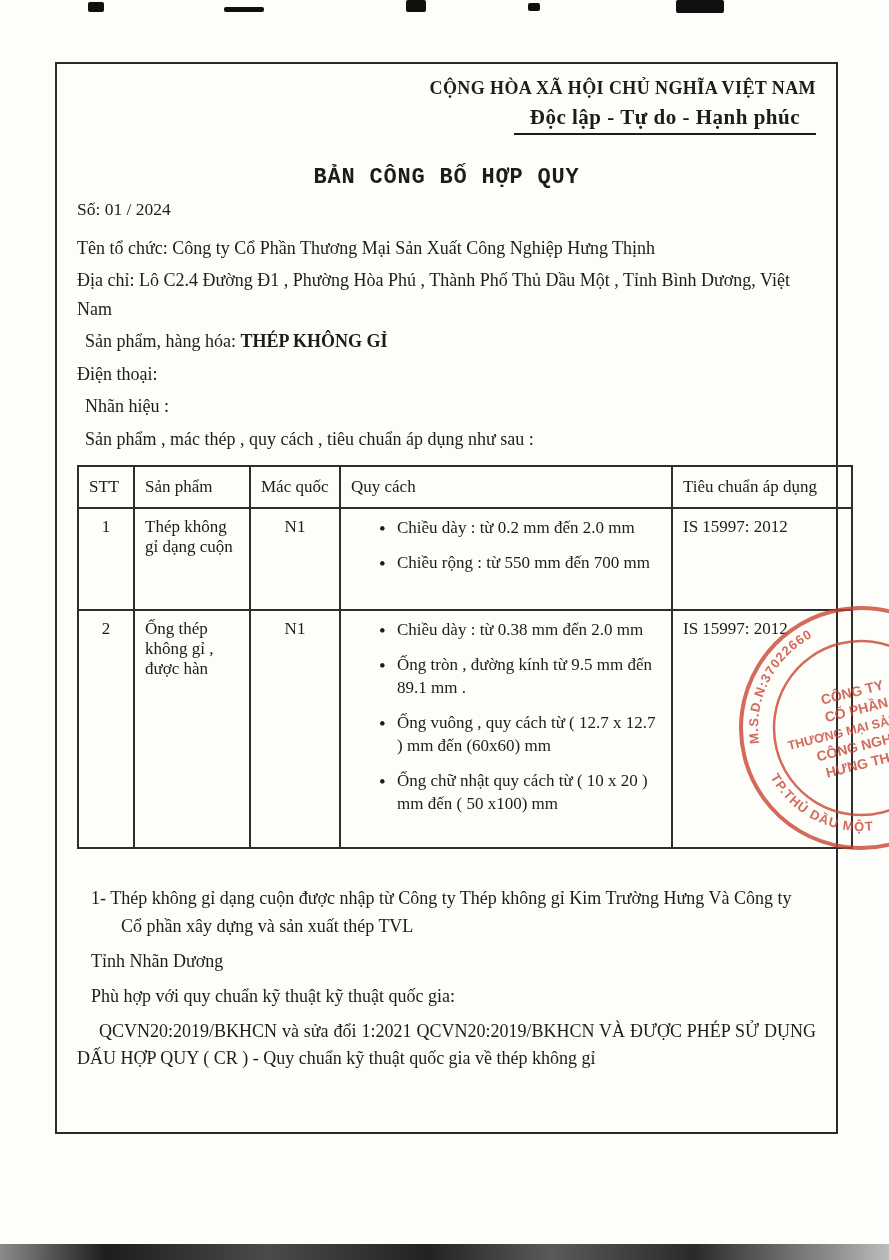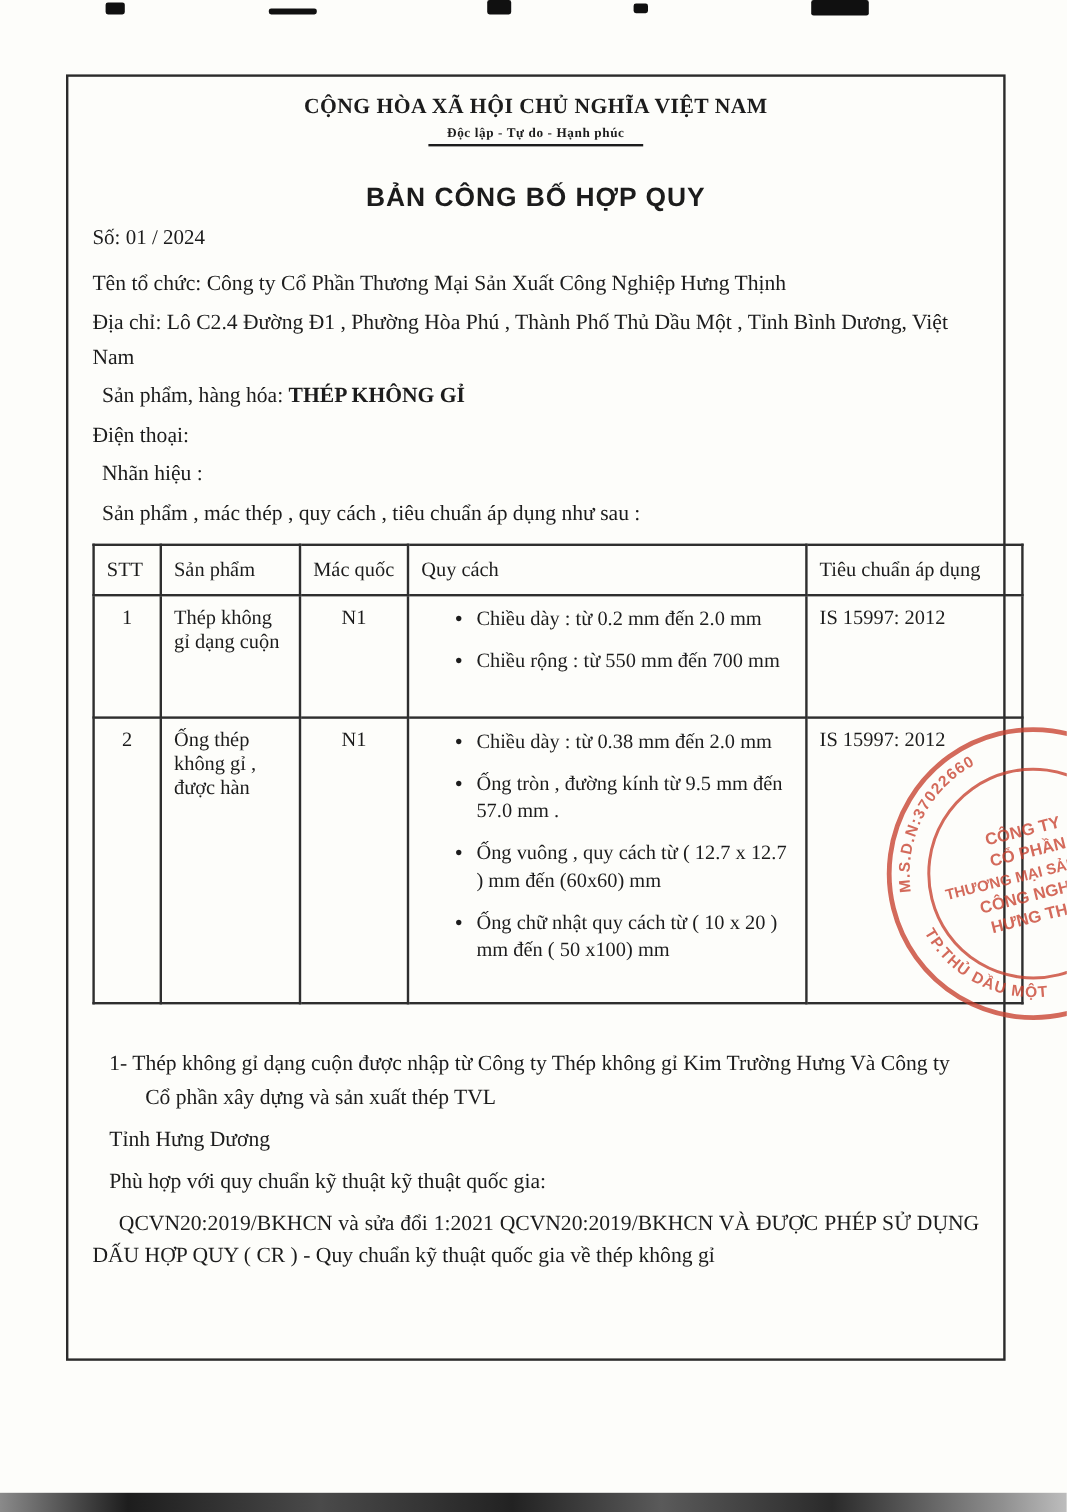--- a/index.html
+++ b/index.html
@@ -28,37 +28,37 @@
   .frame {
     position: absolute;
     left: 55px; top: 62px;
     width: 783px; height: 1072px;
     border: 2px solid #2b2b2b;
     padding: 12px 20px 0 20px;
     background: transparent;
   }
 
   
-  .vn-header { text-align: center; margin-top: 2px; }
+  .vn-header { text-align: right; margin-top: 2px; }
   .vn-header .line1 { font-size: 18px; font-weight: bold; letter-spacing: 0.4px; }
   .vn-header .line2 {
     display: inline-block;
     margin-top: 6px;
-    font-size: 11px;
+    font-size: 21px;
     font-weight: bold;
     letter-spacing: 0.5px;
     border-bottom: 2px solid #1c1c1c;
     padding: 0 16px 3px 16px;
   }
 
   
   .doc-title {
     text-align: center;
     margin-top: 30px;
-    font-family: Liberation Sans, sans-serif;
+    font-family: Liberation Mono, monospace;
     font-size: 22px;
     font-weight: bold;
     letter-spacing: 0.8px;
   }
   .doc-number { text-align: left; margin-top: 9px; font-size: 17.5px; }
 
   
   .info { margin-top: 14px; }
   .para { font-size: 18px; line-height: 1.58; margin: 0 4px 4px 0; }
   .para.indent { margin-left: 8px; }
@@ -172,33 +172,33 @@
         </td>
         <td>IS 15997: 2012</td>
       </tr>
       <tr class="r2">
         <td class="c">2</td>
         <td>Ống thép không gỉ , được hàn</td>
         <td class="c">N1</td>
         <td>
           <ul class="qc">
             <li>Chiều dày : từ 0.38 mm đến 2.0 mm</li>
-            <li>Ống tròn , đường kính từ 9.5 mm đến 57.0 mm .</li>
+            <li>Ống tròn , đường kính từ 9.5 mm đến 89.1 mm .</li>
             <li>Ống vuông , quy cách từ ( 12.7 x 12.7 ) mm đến (60x60) mm</li>
             <li>Ống chữ nhật quy cách từ ( 10 x 20 ) mm đến ( 50 x100) mm</li>
           </ul>
         </td>
         <td>IS 15997: 2012</td>
       </tr>
     </tbody>
   </table>
 
   <div class="notes">
     <p class="note-item">1-  Thép không gỉ dạng cuộn được nhập từ Công ty Thép không gỉ Kim Trường Hưng Và Công ty Cổ phần xây dựng và sản xuất thép TVL</p>
-    <p class="note-plain">Tỉnh Hưng Dương</p>
+    <p class="note-plain">Tỉnh Nhãn Dương</p>
     <p class="note-plain">Phù hợp với quy chuẩn kỹ thuật kỹ thuật quốc gia:</p>
     <p class="note-qcvn">QCVN20:2019/BKHCN  và  sửa  đổi  1:2021  QCVN20:2019/BKHCN  VÀ  ĐƯỢC PHÉP SỬ DỤNG DẤU HỢP QUY ( CR ) -   Quy chuẩn kỹ thuật quốc gia về thép không gỉ</p>
   </div>
 
 </div>
 
 <div class="stamp">
   <svg width="256" height="256" viewBox="0 0 256 256">
     <circle class="ring" cx="128" cy="128" r="120"></circle>
     <circle class="ring inner" cx="128" cy="128" r="87"></circle>

